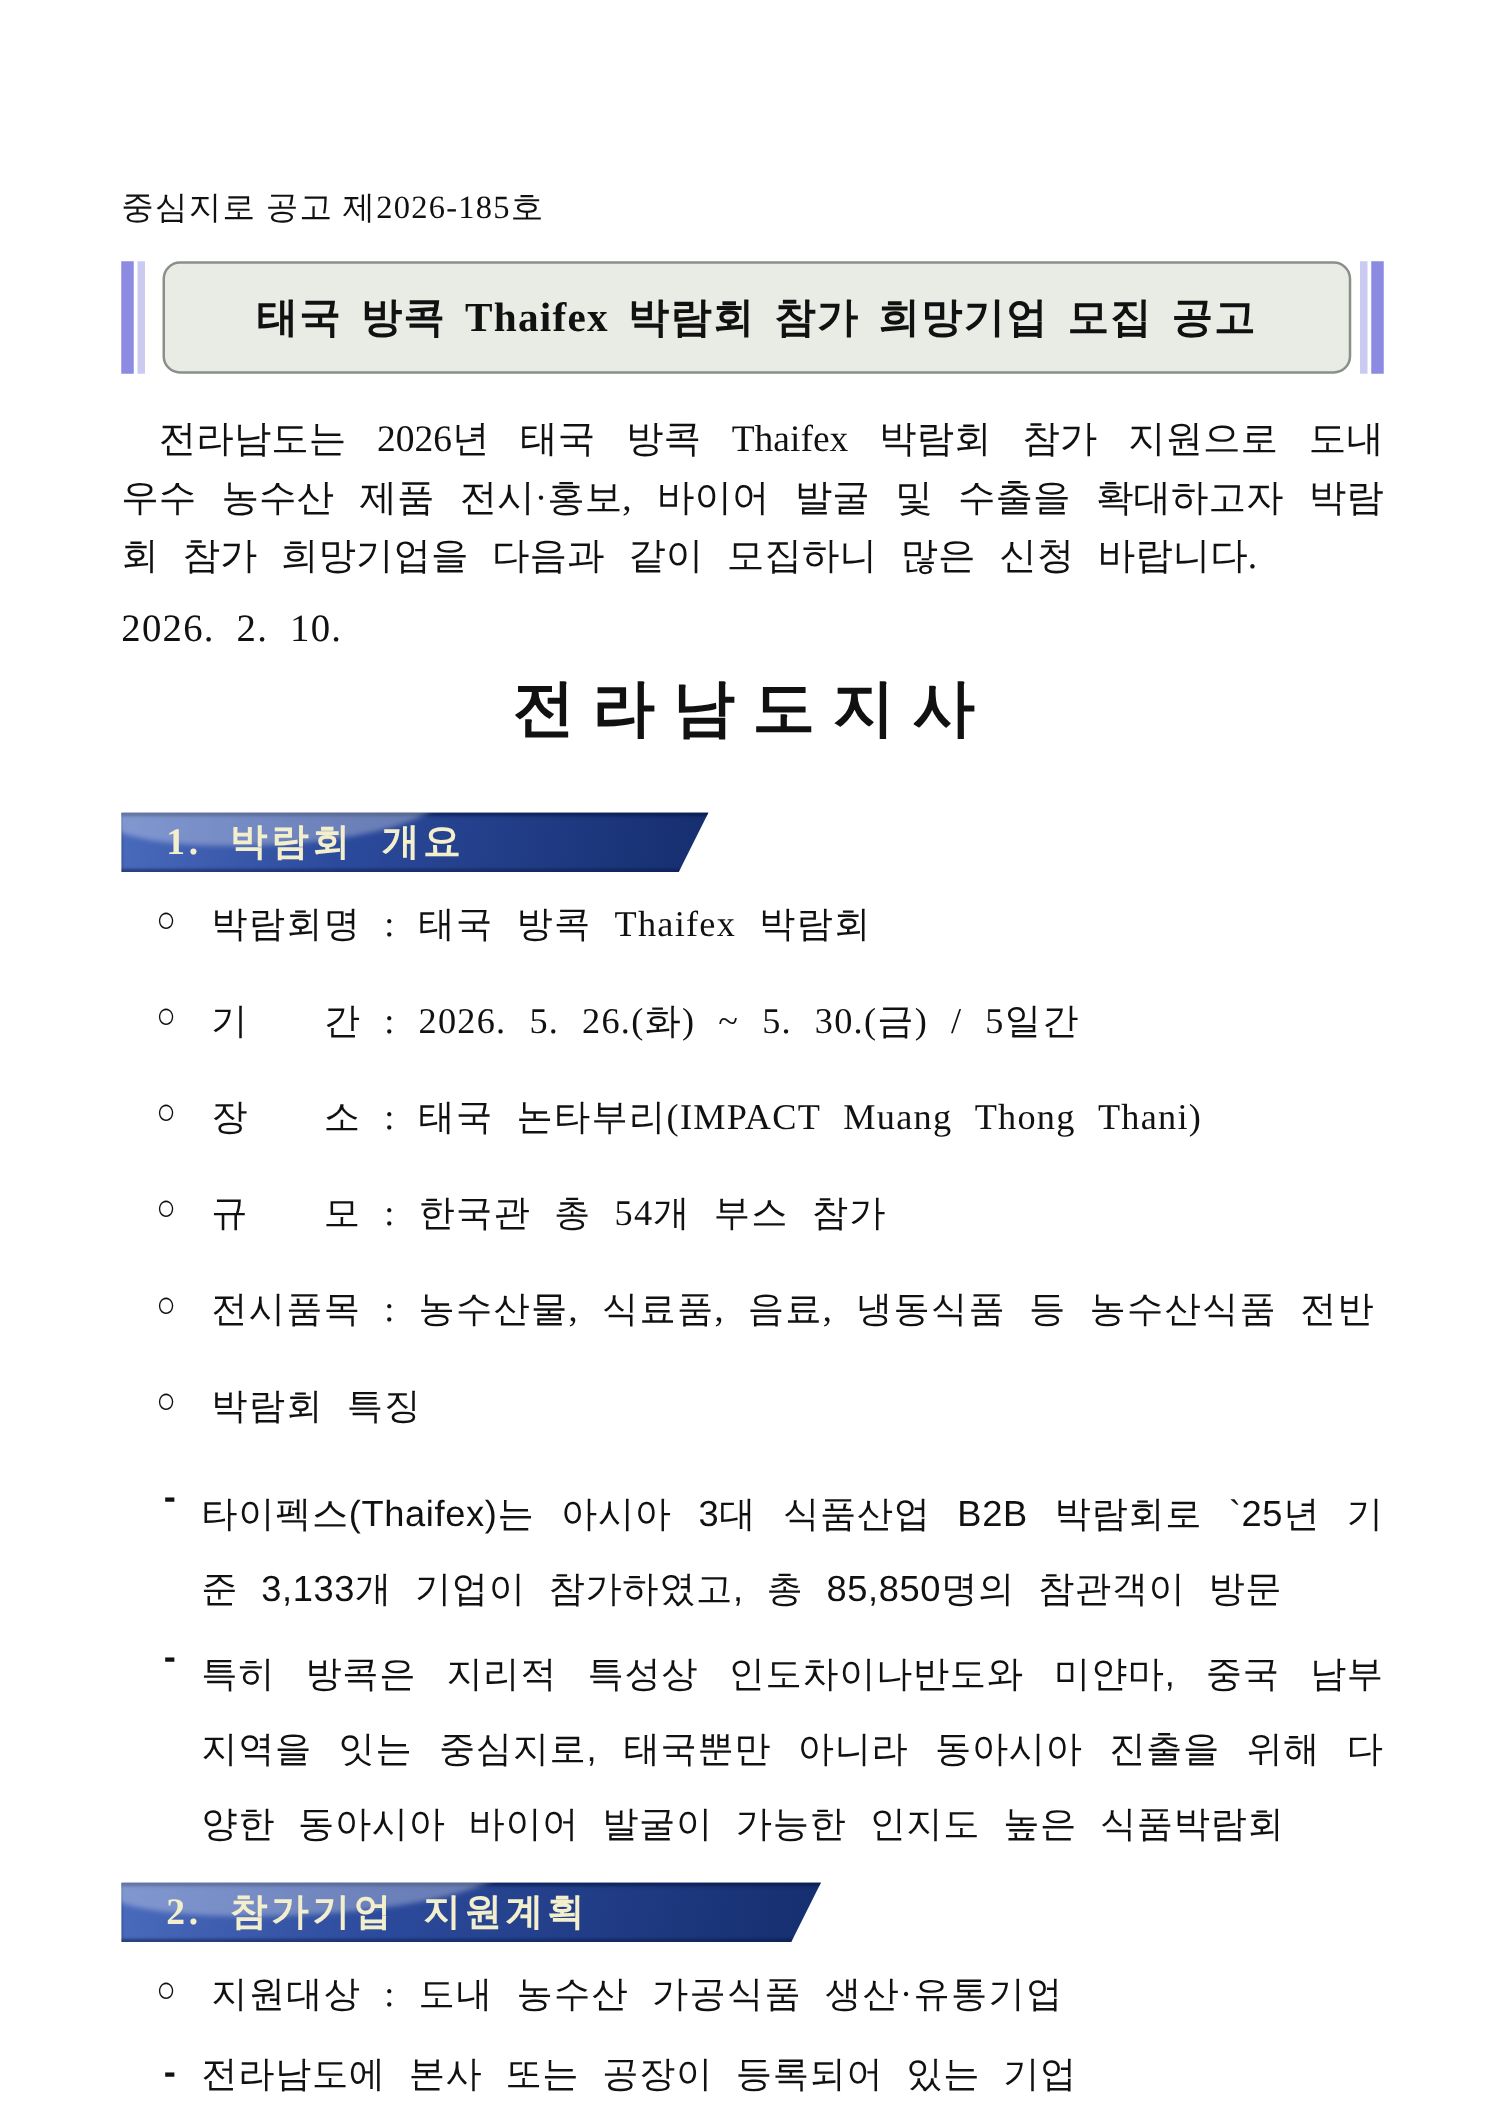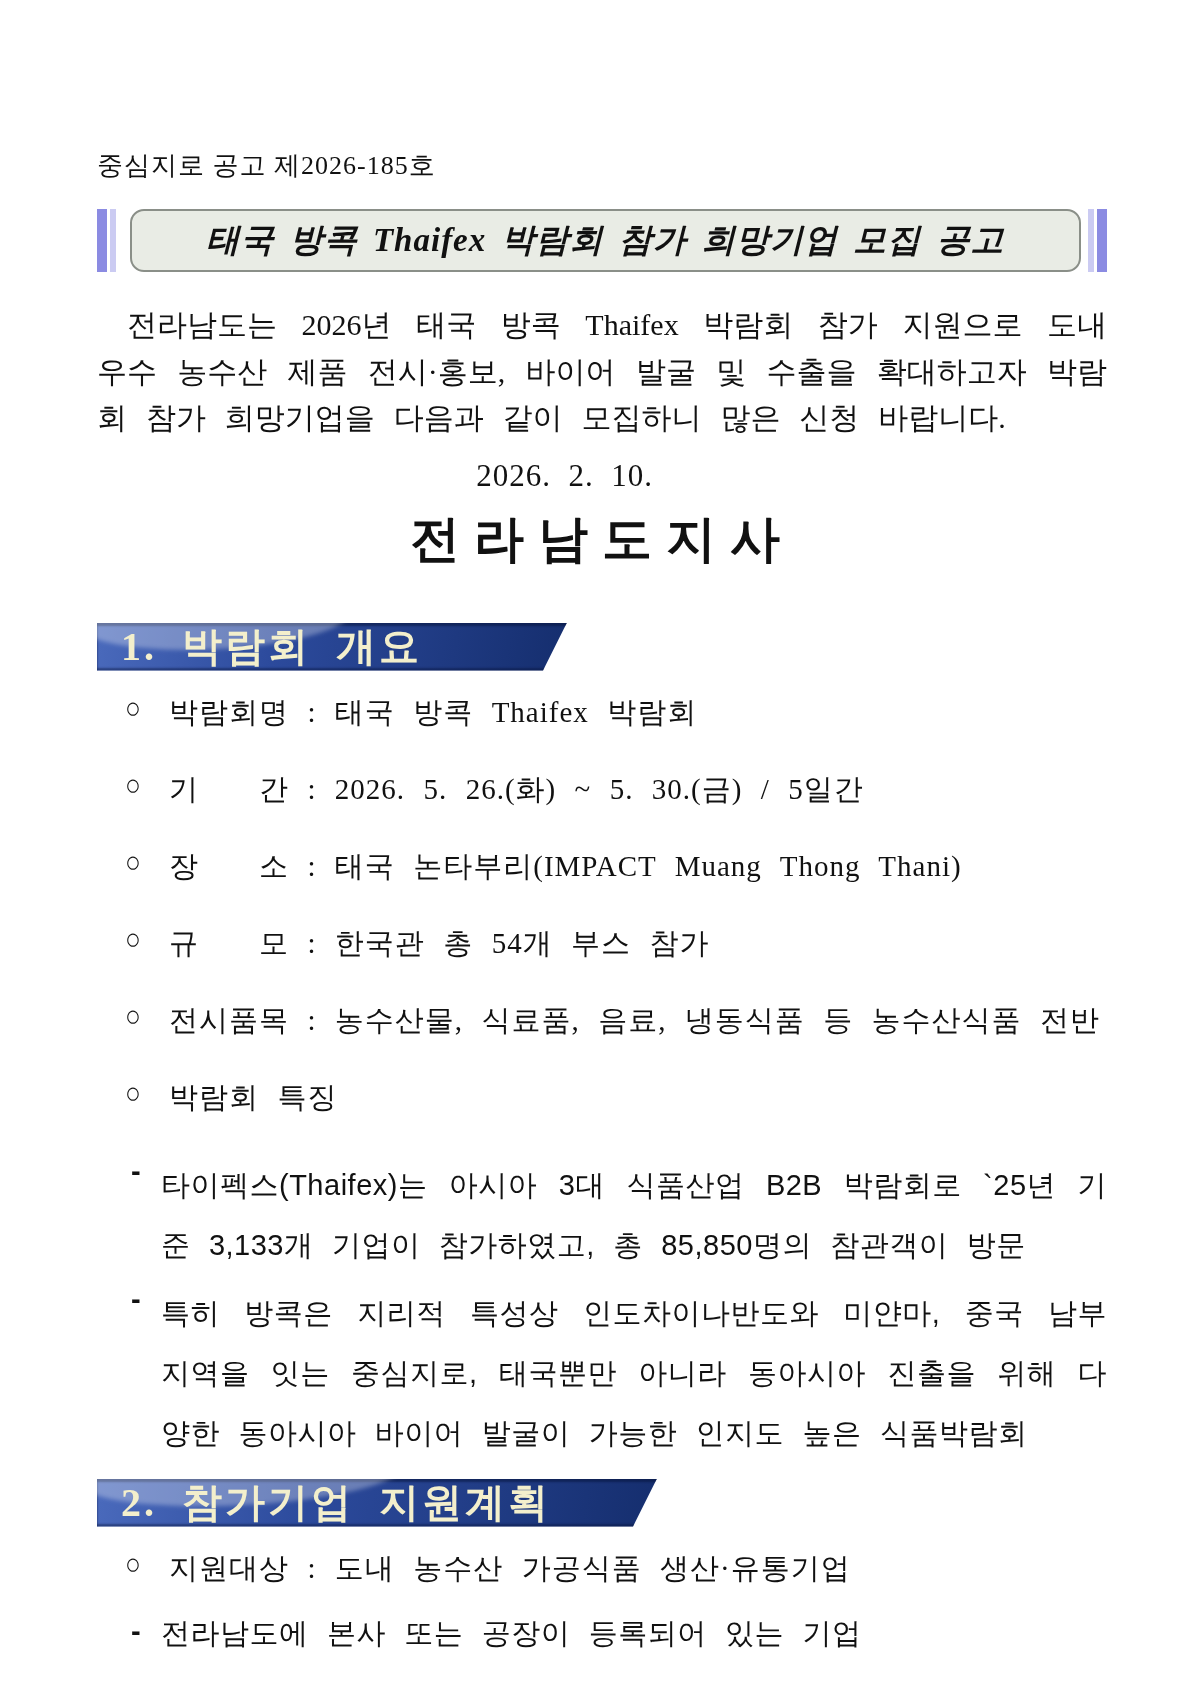--- a/index.html
+++ b/index.html
@@ -10,41 +10,41 @@
   *{margin:0;padding:0;box-sizing:border-box;}
   html,body{background:#ffffff;}
   body{
     width:1200px;height:1696px;overflow:hidden;position:relative;
     font-family:"Liberation Serif","DejaVu Serif",serif;color:var(--ink);
   }
   .page{padding:148px 93px 0 97px;}
 
   .notice-number{font-size:26px;letter-spacing:1px;margin-bottom:26px;}
 
-  .title-row{display:flex;align-items:stretch;height:63px;margin-bottom:30px;font-style:italic;}
+  .title-row{display:flex;align-items:stretch;height:90px;margin-bottom:30px;}
   .vbar{flex:0 0 auto;}
   .vbar.thick{width:10px;background:var(--bar_thick);}
   .vbar.thin{width:6px;background:var(--bar_thin);}
   .gap2{width:3px;} .gap14{width:14px;} .gap6{width:7px;}
   .title-box{
     flex:1 1 auto;background:var(--box_bg);
     border:2px solid var(--box_border);border-radius:14px;
     display:flex;align-items:center;justify-content:center;
   }
   .title-box h1{
     font-size:33px;font-weight:bold;letter-spacing:1px;word-spacing:6px;
   }
 
   .intro{
     font-size:30px;line-height:1.55;text-align:justify;
     text-indent:1em;word-spacing:0.38em;margin-bottom:16px;
   }
 
   .date-line{
-    font-size:31px;text-align:center;padding-right:75px;
+    font-size:31px;text-align:left;padding-right:75px;
     white-space:pre;margin-bottom:12px;letter-spacing:1px;
   }
 
   .signature{
     font-size:50px;font-weight:bold;text-align:center;
     letter-spacing:14px;margin-bottom:50px;
     font-family:"DejaVu Serif","Liberation Serif",serif;
   }
 
   .banner{
@@ -56,22 +56,22 @@
   }
   .banner::before{
     content:"";position:absolute;left:-18px;top:-36px;width:58%;height:62px;
     background:rgba(255,255,255,0.30);border-radius:50%;filter:blur(2px);
     transform:rotate(-3deg);
   }
   .banner--s1{width:470px;}
   .banner--s2{width:560px;margin-top:16px;}
   .banner .banner-label{
     position:relative;z-index:1;color:var(--banner_text);
-    font-size:40px;font-weight:bold;letter-spacing:3px;word-spacing:12px;
-    padding-left:24px;font-family:"Liberation Serif","DejaVu Serif",serif;
+    font-size:30px;font-weight:bold;letter-spacing:3px;word-spacing:12px;
+    padding-left:36px;font-family:"Liberation Serif","DejaVu Serif",serif;
   }
 
   .item{display:flex;align-items:flex-start;}
   .item .bullet{flex:0 0 auto;}
   .item .item-text{flex:1 1 auto;}
 
   .item.circle{font-size:29px;margin-bottom:37px;padding-left:28px;}
   .item.circle .bullet{
     width:44px;font-size:26px;transform:scaleY(1.15);
     font-family:"Liberation Sans",sans-serif;

